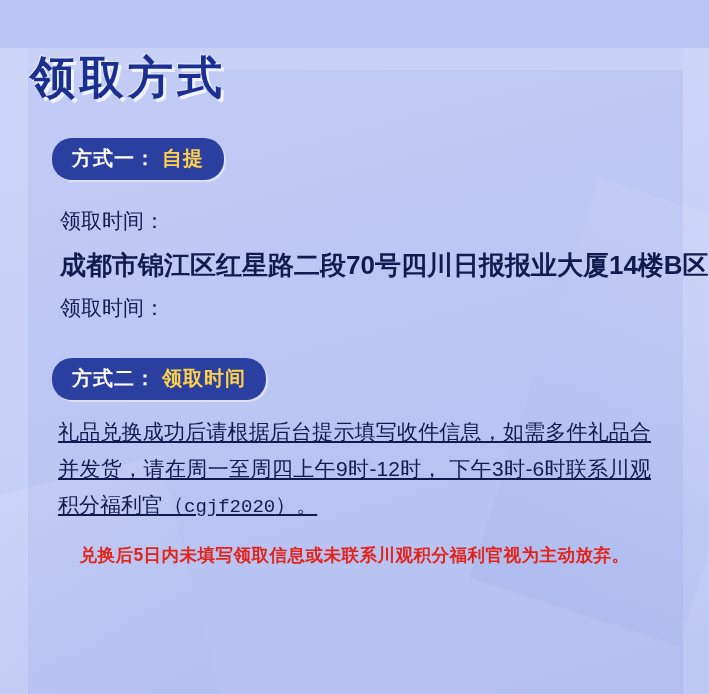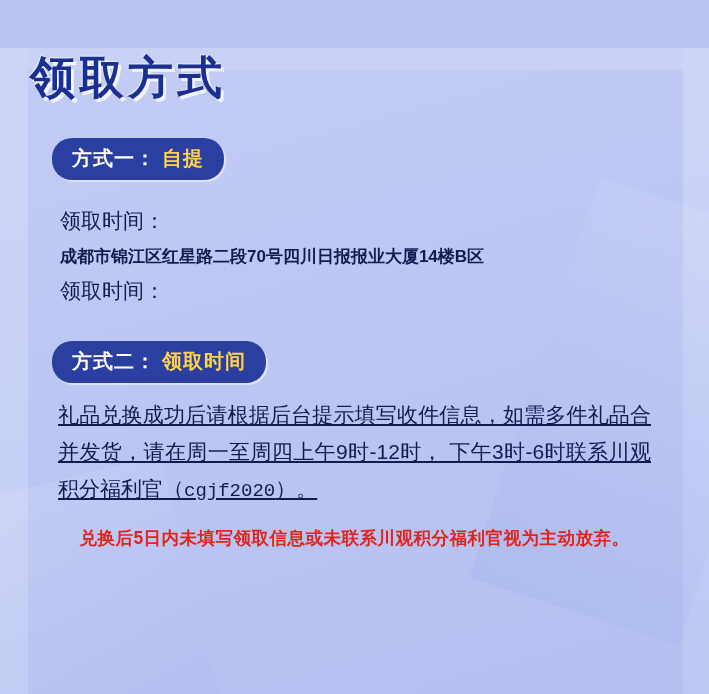--- a/index.html
+++ b/index.html
@@ -105,21 +105,21 @@
     font-family: "Liberation Sans", "DejaVu Sans", sans-serif;
   }
   .body-block .line {
     white-space: nowrap;
   }
   .body-block .indent {
     padding-left: 10px;
   }
   .addr {
     font-weight: bold;
-    font-size: 17px;
+    font-size: 26px;
   }
   .paragraph {
     margin: 14px 28px 0 28px;
     color: #121b4e;
     font-size: 21px;
     line-height: 1.75;
     text-align: justify;
     text-decoration: underline;
   }
   .mono {

